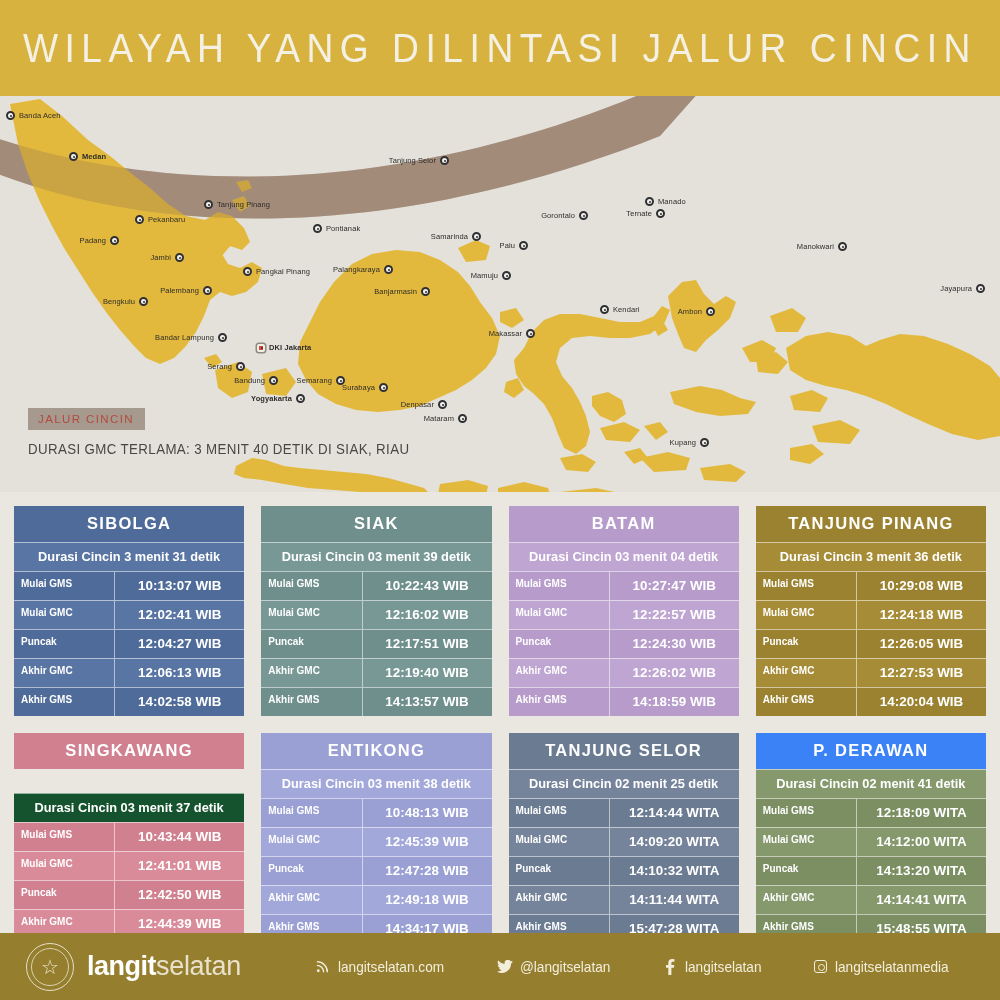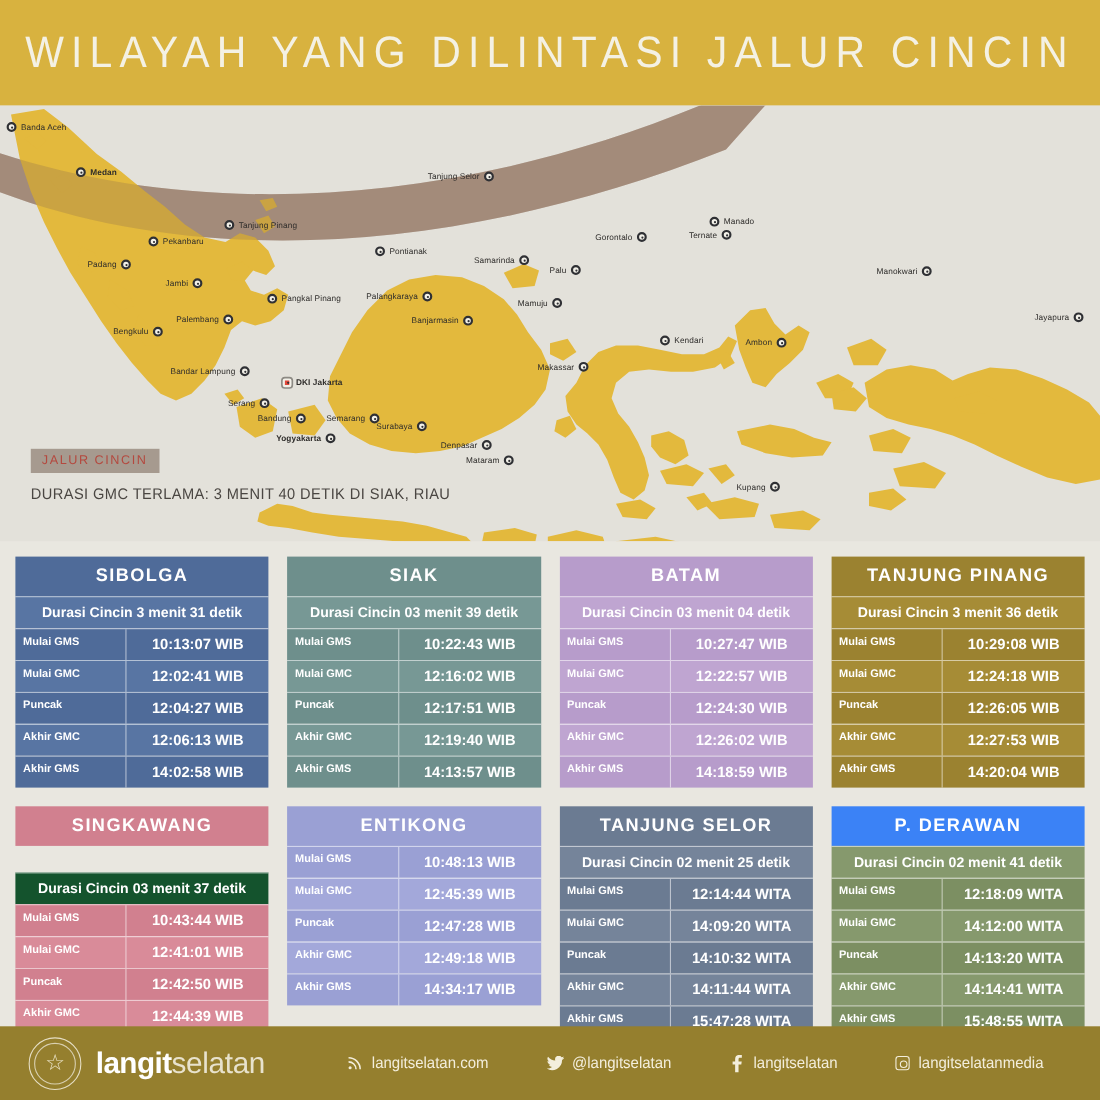--- a/index.html
+++ b/index.html
@@ -289,21 +289,21 @@
           <span class="lbl">Surabaya</span>
         </div>
         <div class="city rl" style="left: auto; top: 304px; right: 553px;">
           <span class="dot"></span>
           <span class="lbl">Denpasar</span>
         </div>
         <div class="city rl" style="left: auto; top: 318px; right: 533px;">
           <span class="dot"></span>
           <span class="lbl">Mataram</span>
         </div>
-        <div class="city lr" style="left: 313px; top: 128px; margin-left: 28px;">
+        <div class="city lr" style="left: 313px; top: 128px;">
           <span class="dot"></span>
           <span class="lbl">Pontianak</span>
         </div>
         <div class="city rl" style="left: auto; top: 169px; right: 607px;">
           <span class="dot"></span>
           <span class="lbl">Palangkaraya</span>
         </div>
         <div class="city rl" style="left: auto; top: 191px; right: 570px;">
           <span class="dot"></span>
           <span class="lbl">Banjarmasin</span>
@@ -479,20 +479,21 @@
           <div class="k">Akhir GMC</div>
           <div class="v">12:44:39 WIB</div>
         </div>
         <div class="card-row" style="background: rgb(209, 128, 143);">
           <div class="k">Akhir GMS</div>
           <div class="v">14:31:21 WIB</div>
         </div>
       </div>
       <div class="card">
         <div class="card-title" style="background: rgb(154, 160, 212);">ENTIKONG</div>
+        <div class="card-sub" style="background: rgb(163, 168, 218);">Durasi Cincin 03 menit 38 detik</div>
         <div class="card-row" style="background: rgb(154, 160, 212);">
           <div class="k">Mulai GMS</div>
           <div class="v">10:48:13 WIB</div>
         </div>
         <div class="card-row" style="background: rgb(163, 168, 218);">
           <div class="k">Mulai GMC</div>
           <div class="v">12:45:39 WIB</div>
         </div>
         <div class="card-row" style="background: rgb(154, 160, 212);">
           <div class="k">Puncak</div>

